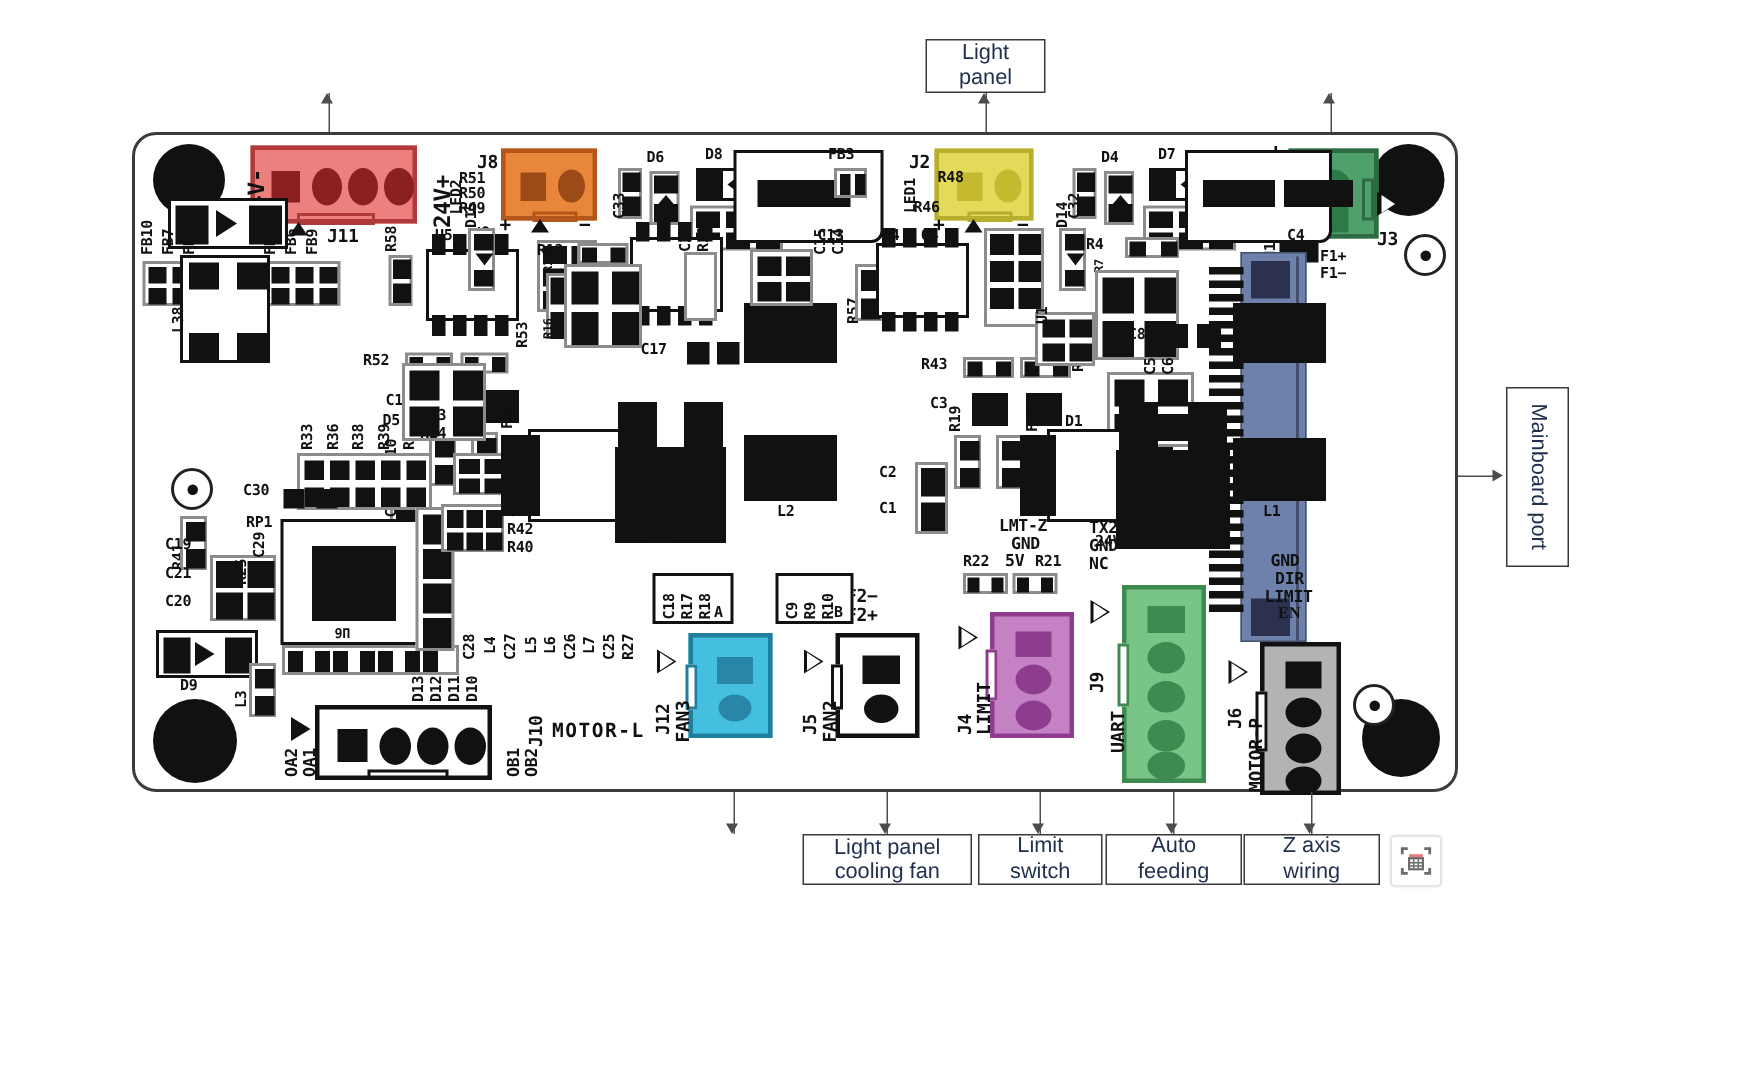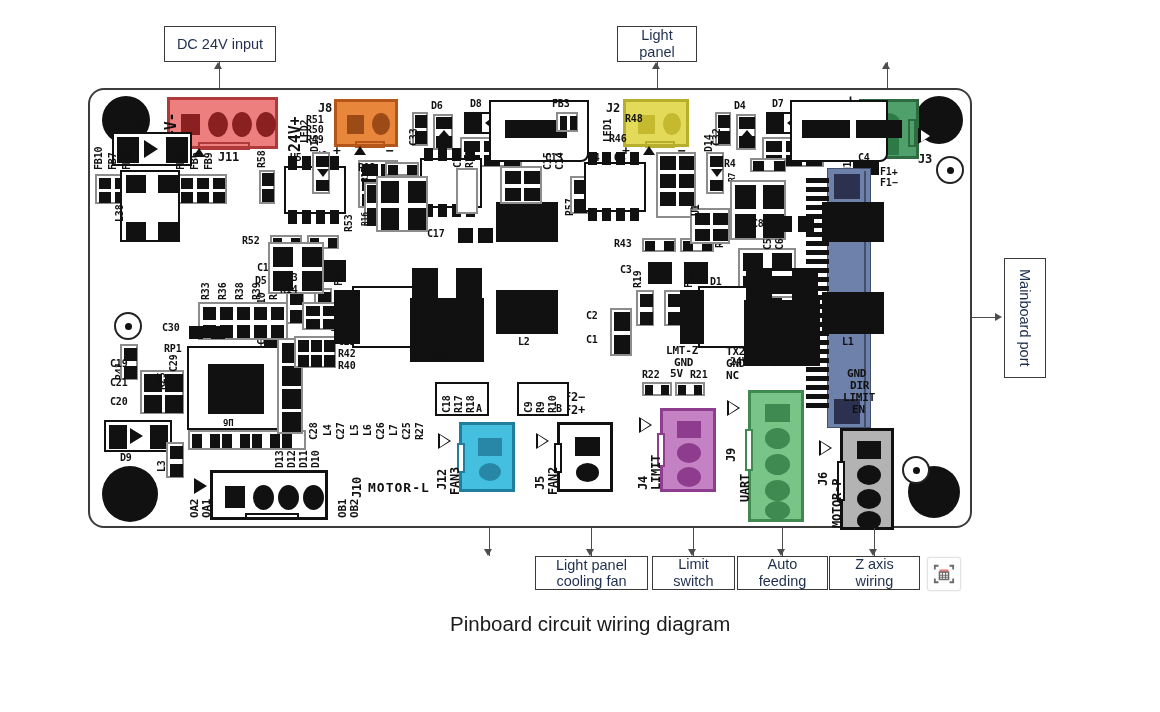--- a/index.html
+++ b/index.html
@@ -70,23 +70,20 @@
 
   
   .scanbox{position:absolute;background:#fff;border:1px solid #e3e3e3;border-radius:3px;
            box-shadow:0 0 2px rgba(0,0,0,.12);display:flex;align-items:center;justify-content:center;}
 </style>
 </head>
 <body>
 
 <div class="stage">
 
-  <div class="callout" style="left:164px;top:26px;width:112px;height:36px;">
-    <span>DC 24V input</span>
-  </div>
   <div class="leader v" style="left:219px;top:62px;height:33px;"></div>
   <div class="arrowhead up" style="left:214px;top:62px;"></div>
 
   <div class="callout" style="left:617px;top:26px;width:80px;height:36px;">
     <span>Light panel</span>
   </div>
   <div class="leader v" style="left:657px;top:62px;height:33px;"></div>
   <div class="arrowhead up" style="left:652px;top:62px;"></div>
 
   <div class="leader v" style="left:887px;top:62px;height:33px;"></div>
@@ -273,21 +270,21 @@
       <div class="pinci" style="left:14px;top:80px;width:24px;height:19px;border-radius:50%;background:#111;"></div>
       <div style="position:absolute;left:-6px;top:30px;width:8px;height:40px;border:2.5px solid #111;box-sizing:border-box;background:#fff;"></div>
     </div>
     <div class="tri-out" style="left:729px;top:350px;"></div>
     <div class="tri-in" style="left:731px;top:352px;"></div>
     <div class="sd rot" style="left:726px;top:396px;font-size:12px;">J6</div>
     <div class="sd rot" style="left:740px;top:438px;font-size:12px;">MOTOR-P</div>
     <div class="sd" style="left:757px;top:277px;font-size:11px;">GND</div>
     <div class="sd" style="left:760px;top:289px;font-size:11px;">DIR</div>
     <div class="sd" style="left:753px;top:301px;font-size:11px;">LIMIT</div>
-    <div class="sd" style="left:762px;top:313px;font-size:11px;">EN</div>
+    <div class="sd" style="left:762px;top:313px;font-size:11px;font-family:Liberation Serif, serif;">EN</div>
 
     <div class="conn" style="left:120px;top:380px;width:118px;height:50px;background:#fff;border:3.5px solid #111;">
       <div class="pinsq" style="left:12px;top:13px;width:20px;height:22px;background:#111;"></div>
       <div class="pinci" style="left:40px;top:12px;width:21px;height:25px;border-radius:50%;background:#111;"></div>
       <div class="pinci" style="left:65px;top:12px;width:21px;height:25px;border-radius:50%;background:#111;"></div>
       <div class="pinci" style="left:90px;top:12px;width:21px;height:25px;border-radius:50%;background:#111;"></div>
       <div style="position:absolute;left:32px;top:40px;width:54px;height:7px;border:2.5px solid #111;box-sizing:border-box;"></div>
     </div>
     <div class="tri-out" style="left:104px;top:388px;transform:rotate(0deg);"></div>
     <div class="sd rot" style="left:98px;top:428px;font-size:11px;">OA2</div>
@@ -813,15 +810,14 @@
       <path d="M2 7V3h4" fill="none" stroke="#6b6b6b" stroke-width="2"></path>
       <path d="M22 7V3h-4" fill="none" stroke="#6b6b6b" stroke-width="2"></path>
       <path d="M2 17v4h4" fill="none" stroke="#6b6b6b" stroke-width="2"></path>
       <path d="M22 17v4h-4" fill="none" stroke="#6b6b6b" stroke-width="2"></path>
       <rect x="7" y="7" width="10" height="3" fill="#e87f7f"></rect>
       <rect x="7" y="10" width="10" height="8" fill="none" stroke="#6b6b6b" stroke-width="1.6"></rect>
       <path d="M10.3 10v8M13.7 10v8M7 13.3h10M7 15.6h10" stroke="#6b6b6b" stroke-width="1.1"></path>
     </svg>
   </div>
 
-  <div class="caption" style="left:450px;top:612px;">Pinboard circuit wiring diagram</div>
 
 </div>
 
 </body></html>

